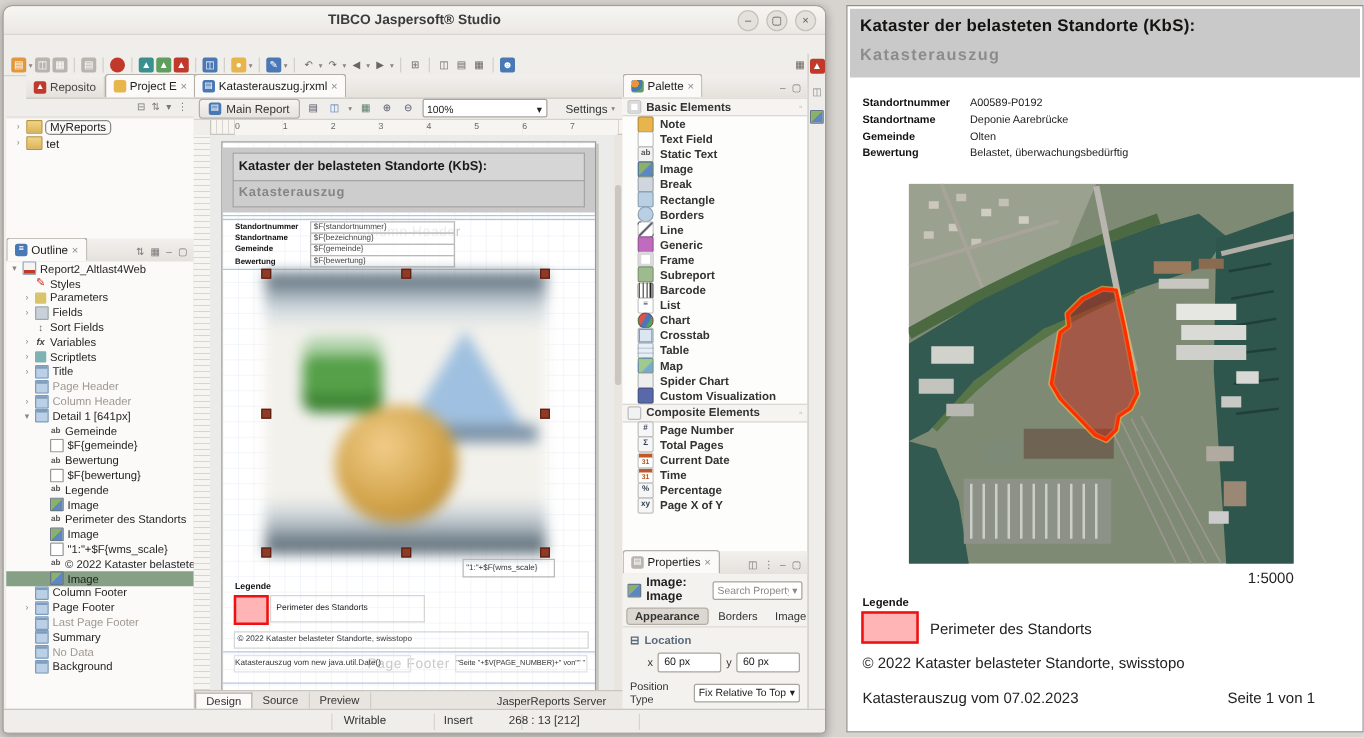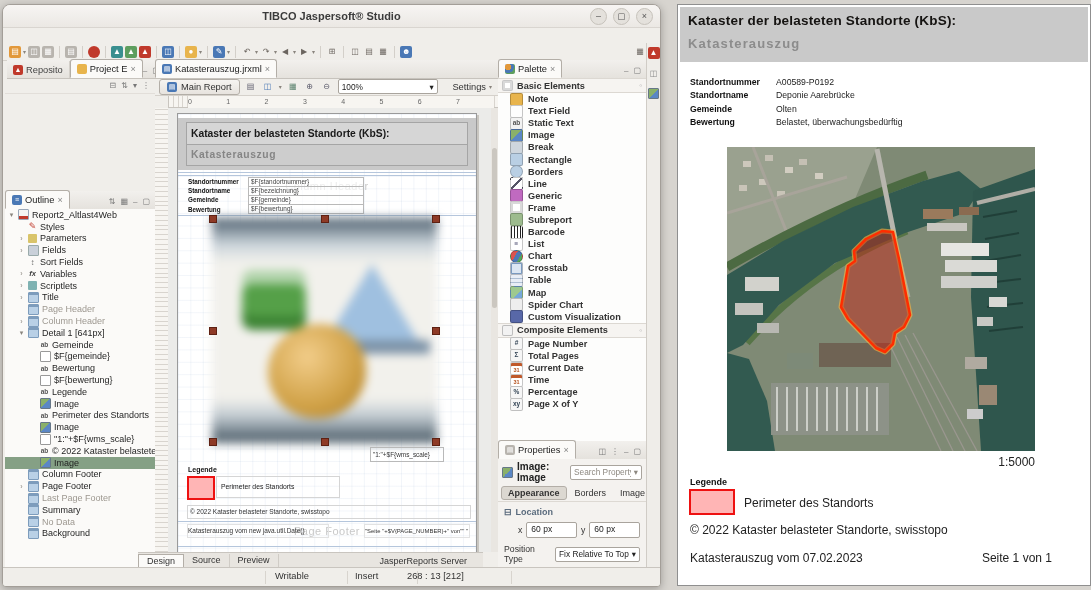--- a/index.html
+++ b/index.html
@@ -185,21 +185,21 @@
       <span class="tbi c-nk">◫</span>
       <span class="tbi c-nk">▤</span>
       <span class="tbi c-nk">▦</span>
       <span class="tbsep"></span>
       <span class="tbi c-bl">☻</span>
       <span class="tbspacer"></span>
       <span class="tbi c-nk">▦</span>
       <span class="tbi c-rd">▲</span>
     </div>
 
-  <div class="tabrow" style="left:4px;top:55px;width:150px">
+  <div class="tabrow" style="left:18px;top:55px;width:150px">
     <span class="ptab">
       <span class="t-ico c-rd">▲</span>
       <span>Reposito</span>
     </span>
     <span class="ptab sel">
       <span class="t-ico c-or2"></span>
       <span>Project E</span>
       <span class="tclose">×</span>
     </span>
     <span class="rt-icons">
@@ -208,20 +208,34 @@
     </span>
   </div>
   <div class="abs" style="left:2px;top:73px;width:150px;height:15px;border-bottom:1px solid #e2ded9">
     <span class="rt-icons" style="float:right;padding-top:3px">
       <span>⊟</span>
       <span>⇅</span>
       <span>▾</span>
       <span>⋮</span>
     </span>
   </div>
+  <div class="abs" style="left:2px;top:90px;width:150px;height:96px;background:#fbfaf8">
+
+      <div class="trow">
+        <span class="arr">›</span>
+        <span class="fold"></span>
+        <span class="focused">MyReports</span>
+      </div>
+
+      <div class="trow">
+        <span class="arr">›</span>
+        <span class="fold"></span>
+        <span>tet</span>
+      </div>
+    </div>
 
   <div class="tabrow" style="left:2px;top:186px;width:150px">
     <span class="ptab sel">
       <span class="t-ico c-bl">≡</span>
       <span>Outline</span>
       <span class="tclose">×</span>
     </span>
     <span class="rt-icons">
       <span>⇅</span>
       <span>▦</span>
@@ -494,21 +508,21 @@
       <div class="wmark" style="top:411px;font-size:11px">Page Footer</div>
       <div class="abs" style="left:9px;top:410px;width:140px;height:12px;font-size:6.5px;color:#333;line-height:12px;border:1px solid #e2e2e2">Katasterauszug vom new java.util.Date()</div>
       <div class="abs" style="left:186px;top:410px;width:104px;height:12px;font-size:5.9px;color:#333;line-height:12px;border:1px solid #e2e2e2;overflow:hidden;white-space:nowrap">"Seite "+$V{PAGE_NUMBER}+" von"" " +</div>
       <div class="bandline" style="top:432px"></div>
     </div>
     <div class="sbar-v" style="right:0;top:0;width:7px;height:444px">
         <i style="top:40px;height:160px"></i>
       </div>
   </div>
 
-  <div class="btabs" style="left:135px;top:547px;width:345px;height:15px">
+  <div class="btabs" style="left:153px;top:547px;width:345px;height:15px">
     <span style="display:flex">
 
     <span class="btab sel">Design</span>
         <span class="btab">Source</span>
         <span class="btab">Preview</span>
       </span>
     <span style="margin-left:auto;padding-right:16px;font-size:9px;color:#333">JasperReports Server</span>
   </div>
 
   <div class="tabrow" style="left:495px;top:55px;width:148px">

